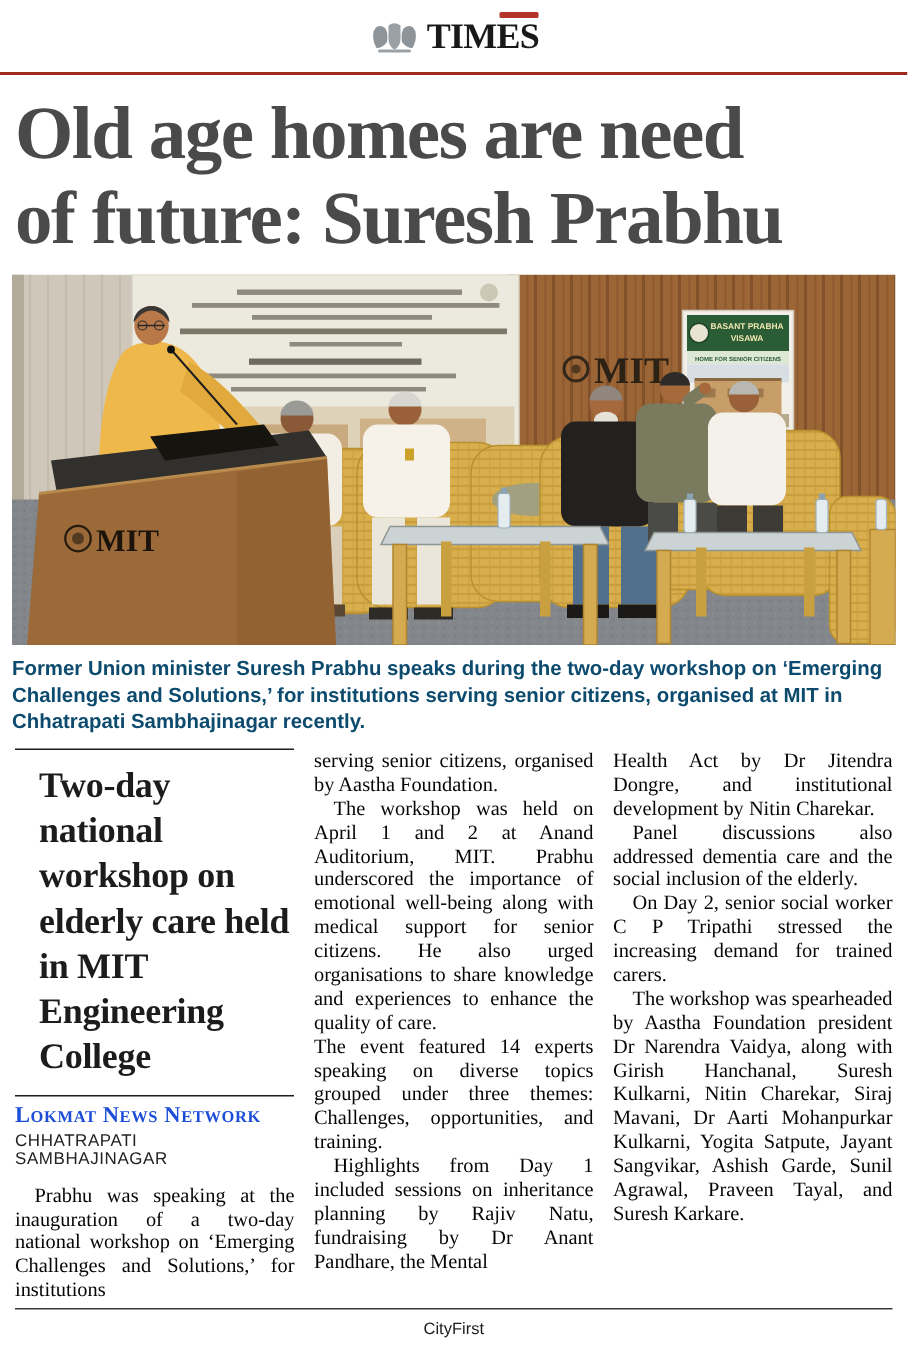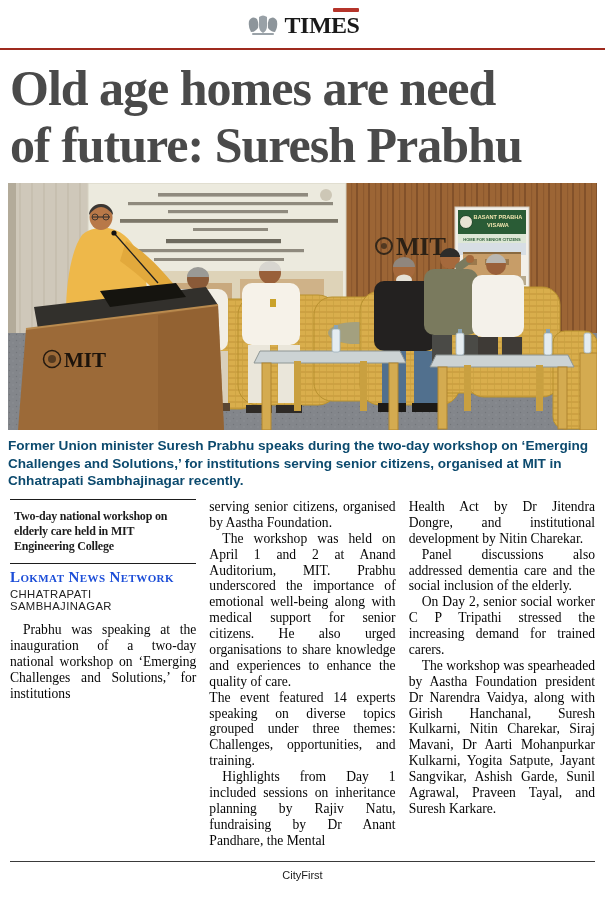--- a/index.html
+++ b/index.html
@@ -28,21 +28,21 @@
     line-height:1.3;color:#0c4a6e;padding:7px 8px 0 8px;
   }
   
   .article{
     display:grid;grid-template-columns:1fr 1fr 1fr;column-gap:13px;
     padding:9px 10px 0 10px;min-height:358px;
   }
   .top-rule{border-top:1.5px solid #1d1d1d;margin-bottom:9px;}
   .subhead{
     font-family:"Liberation Serif",serif;font-weight:bold;color:#1c1c1c;
-    font-size:12px;line-height:1.26;margin:0 0 9px 4px;letter-spacing:-0.2px;
+    font-size:24px;line-height:1.26;margin:0 0 9px 16px;letter-spacing:-0.2px;
   }
   .byline-rule{border-top:1.5px solid #1d1d1d;margin:0 0 5px 0;}
   .byline{
     font-family:"Liberation Serif",serif;font-variant:small-caps;font-weight:bold;
     font-size:15px;letter-spacing:0.4px;color:#1d4ed8;
   }
   .dateline{
     font-family:"Liberation Sans",sans-serif;font-size:11.3px;letter-spacing:0.4px;
     color:#222;margin:2px 0 10px 0;
   }

